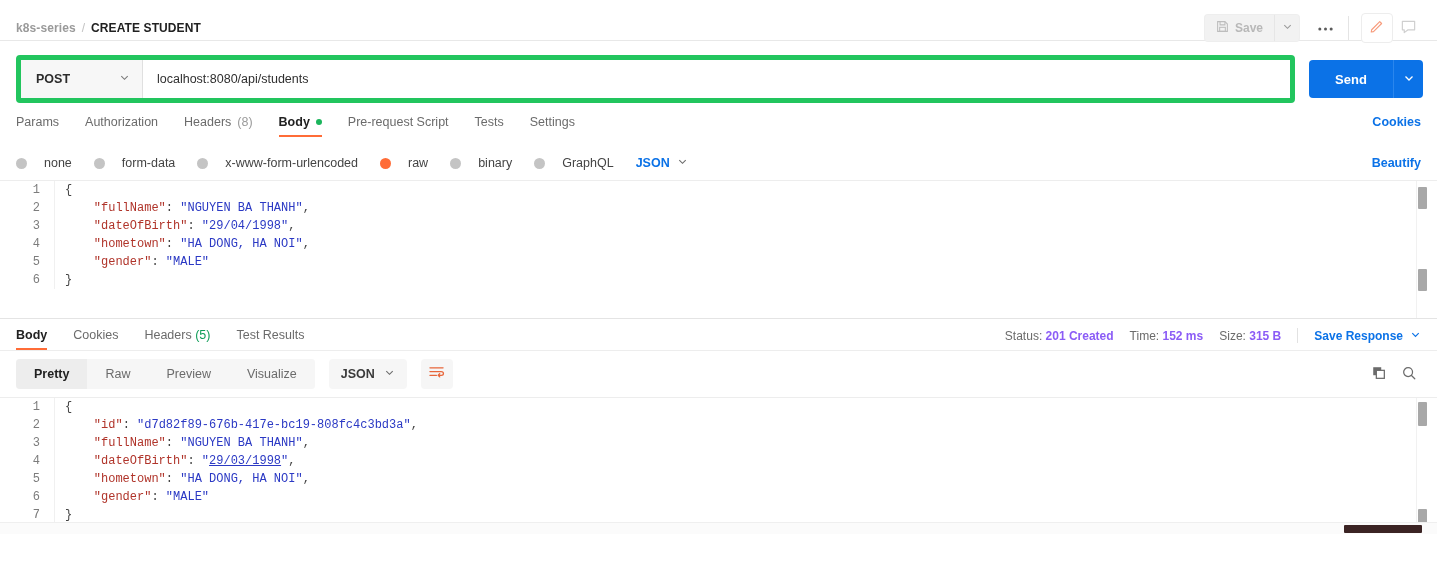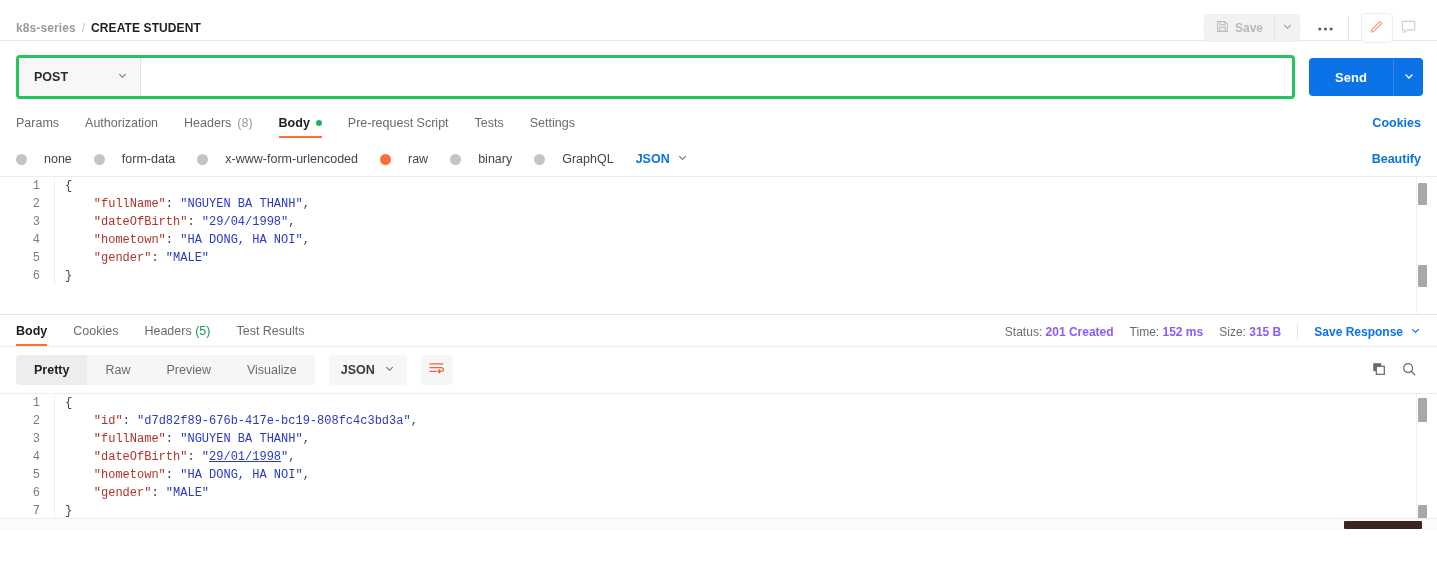--- a/index.html
+++ b/index.html
@@ -103,21 +103,21 @@
   .urlbar {
     display: flex;
     align-items: center;
     padding: 14px 14px 12px 16px;
     box-sizing: border-box;
   }
   .url-wrap {
     flex: 1;
     display: flex;
     align-items: stretch;
-    border: 3px solid #22c55e;
+    border: 5px solid #22c55e;
     border-radius: 4px;
     height: 38px;
     overflow: hidden;
     background: #fff;
   }
   .method-box {
     width: 122px;
     background: #f7f7f7;
     display: flex;
     align-items: center;
@@ -162,21 +162,21 @@
     display: flex;
     align-items: center;
     justify-content: center;
     border-radius: 0 4px 4px 0;
     border-left: 1px solid #2a86ed;
   }
 
   
   .req-tabs {
     display: flex;
-    align-items: center;
+    align-items: flex-start;
     padding: 0 16px;
     height: 32px;
     position: relative;
   }
   .rtab {
     font-size: 12.5px;
     color: #6b6b6b;
     margin-right: 26px;
     padding-bottom: 8px;
     position: relative;
@@ -479,20 +479,21 @@
 <div class="urlbar">
   <div class="url-wrap">
     <div class="method-box">
       <span>POST</span>
       <span>
         <svg width="11" height="11" viewBox="0 0 12 12">
             <path d="M2.5 4.5L6 8l3.5-3.5" fill="none" stroke="#7a7a7a" stroke-width="1.2"></path>
           </svg>
       </span>
     </div>
+    <div class="url-input">localhost:8080/api/students</div>
   </div>
   <div class="send-group">
     <div class="send-btn">Send</div>
     <div class="send-caret">
       <span>
         <svg width="12" height="12" viewBox="0 0 12 12">
             <path d="M2.5 4.5L6 8l3.5-3.5" fill="none" stroke="#ffffff" stroke-width="1.3"></path>
           </svg>
       </span>
     </div>
@@ -648,21 +649,21 @@
         </svg>
     </span>
   </div>
 </div>
 
 <div class="editor editor-res">
   <div class="code-rows">
       <div class="crow"><div class="gut">1</div><div class="codeline"><span class="p">{</span></div></div>
       <div class="crow"><div class="gut">2</div><div class="codeline"><span class="ind">    </span><span class="k">"id"</span><span class="p">: </span><span class="v">"d7d82f89-676b-417e-bc19-808fc4c3bd3a"</span><span class="p">,</span></div></div>
       <div class="crow"><div class="gut">3</div><div class="codeline"><span class="ind">    </span><span class="k">"fullName"</span><span class="p">: </span><span class="v">"NGUYEN BA THANH"</span><span class="p">,</span></div></div>
-      <div class="crow"><div class="gut">4</div><div class="codeline"><span class="ind">    </span><span class="k">"dateOfBirth"</span><span class="p">: </span><span class="v">"</span><span class="v u">29/01/1998</span><span class="v">"</span><span class="p">,</span></div></div>
+      <div class="crow"><div class="gut">4</div><div class="codeline"><span class="ind">    </span><span class="k">"dateOfBirth"</span><span class="p">: </span><span class="v">"</span><span class="v u">29/03/1998</span><span class="v">"</span><span class="p">,</span></div></div>
       <div class="crow"><div class="gut">5</div><div class="codeline"><span class="ind">    </span><span class="k">"hometown"</span><span class="p">: </span><span class="v">"HA DONG, HA NOI"</span><span class="p">,</span></div></div>
       <div class="crow"><div class="gut">6</div><div class="codeline"><span class="ind">    </span><span class="k">"gender"</span><span class="p">: </span><span class="v">"MALE"</span></div></div>
       <div class="crow"><div class="gut">7</div><div class="codeline"><span class="p">}</span></div></div>
     </div>
   <div class="vtrack"></div>
   <div class="vscroll" style="top:4px;height:24px;"></div>
   <div class="vscroll" style="top:111px;height:24px;"></div>
   <div class="hscroll-track">
     <div class="hscroll-thumb" style="left:1344px;width:78px;"></div>
   </div>

